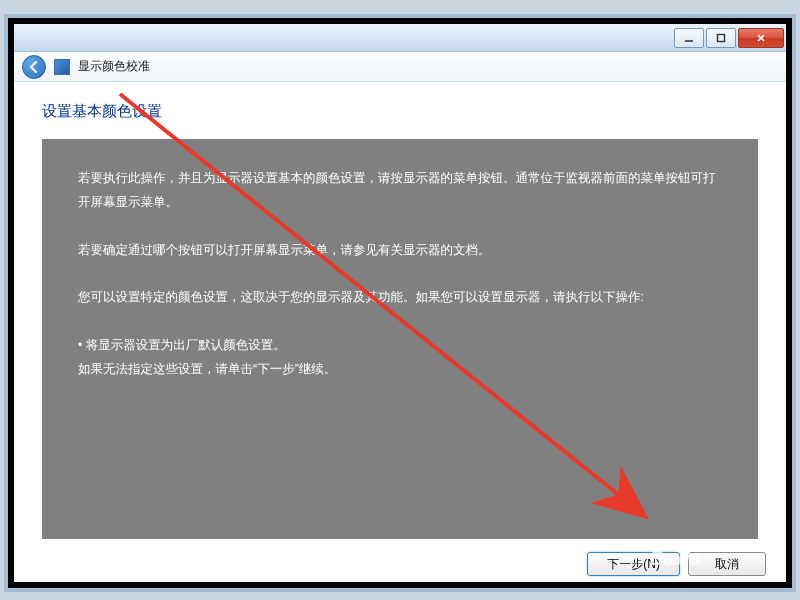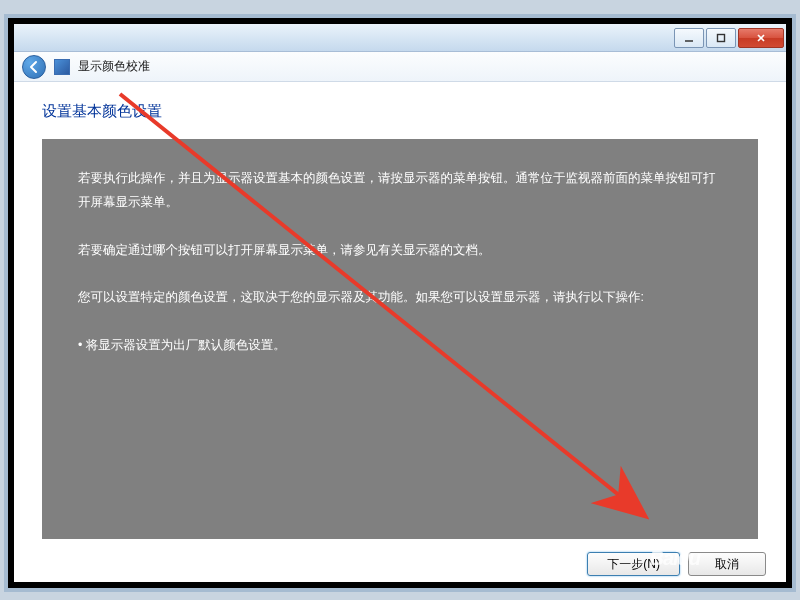--- a/index.html
+++ b/index.html
@@ -187,20 +187,21 @@
   <div class="content">
     <h1 class="page-heading">设置基本颜色设置</h1>
 
     <div class="gray-panel">
       <p>若要执行此操作，并且为显示器设置基本的颜色设置，请按显示器的菜单按钮。通常位于监视器前面的菜单按钮可打开屏幕显示菜单。</p>
       <p>若要确定通过哪个按钮可以打开屏幕显示菜单，请参见有关显示器的文档。</p>
       <p>您可以设置特定的颜色设置，这取决于您的显示器及其功能。如果您可以设置显示器，请执行以下操作:</p>
       <ul>
         <li>将显示器设置为出厂默认颜色设置。</li>
       </ul>
+      <p>如果无法指定这些设置，请单击“下一步”继续。</p>
     </div>
 
     <div class="footer-btns">
       <button class="btn primary">下一步(N)</button>
       <button class="btn">取消</button>
     </div>
   </div>
 </div>
 
 <svg class="arrow-annotation" viewBox="0 0 640 480">

